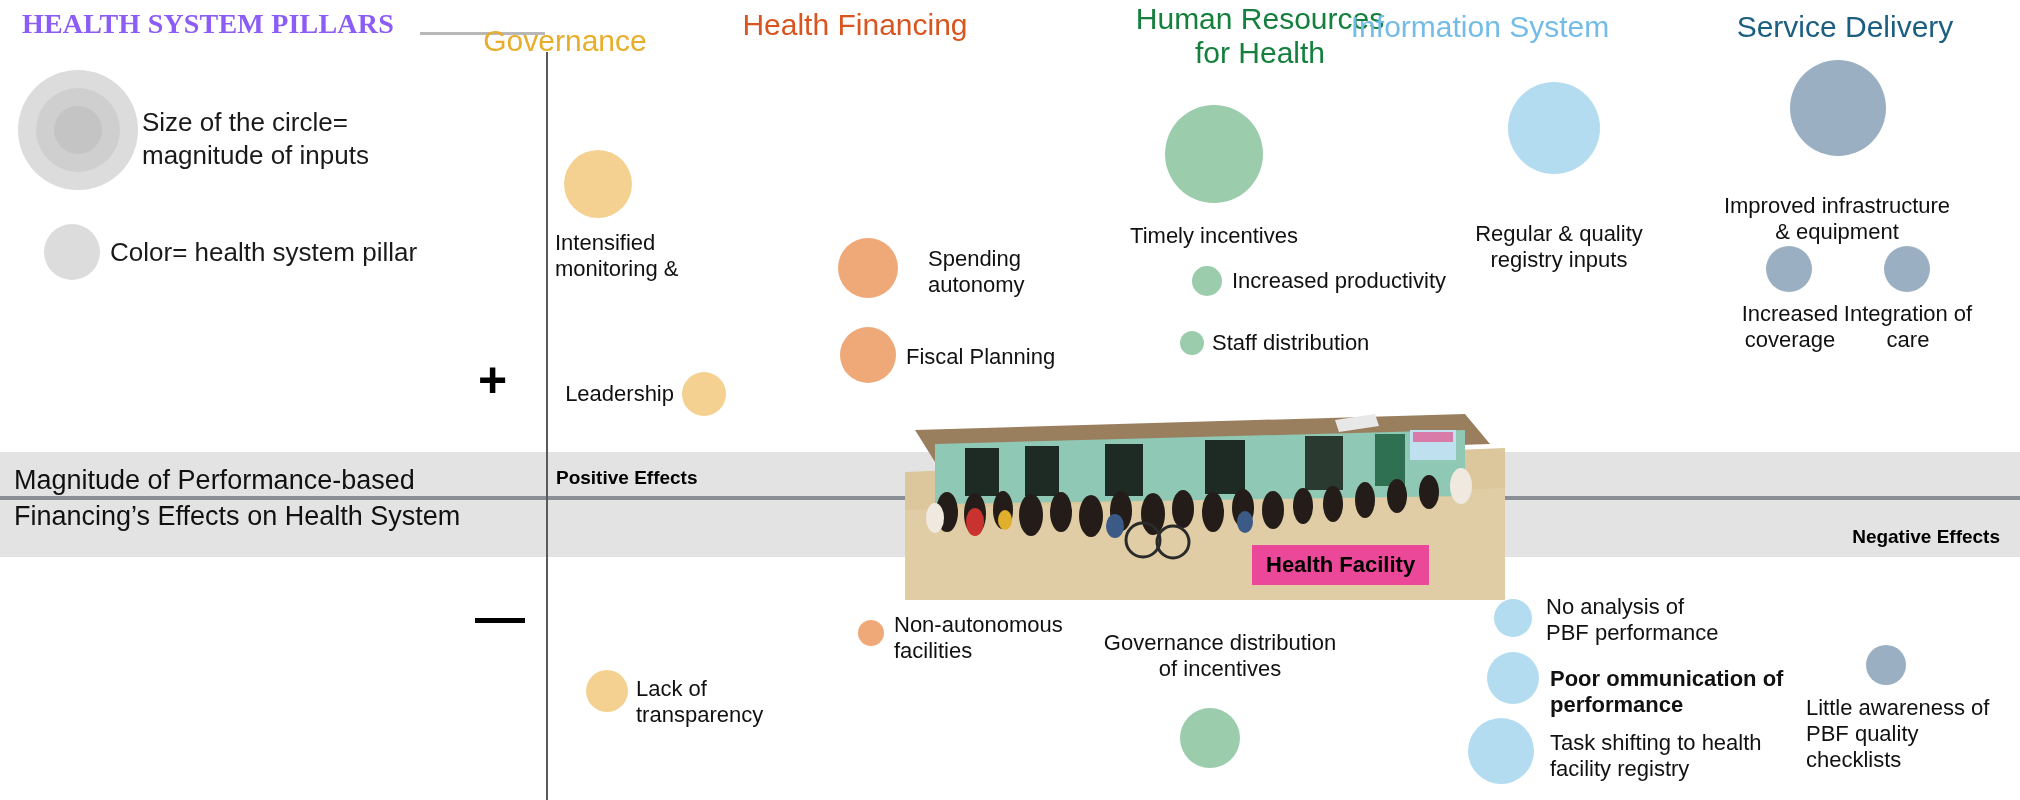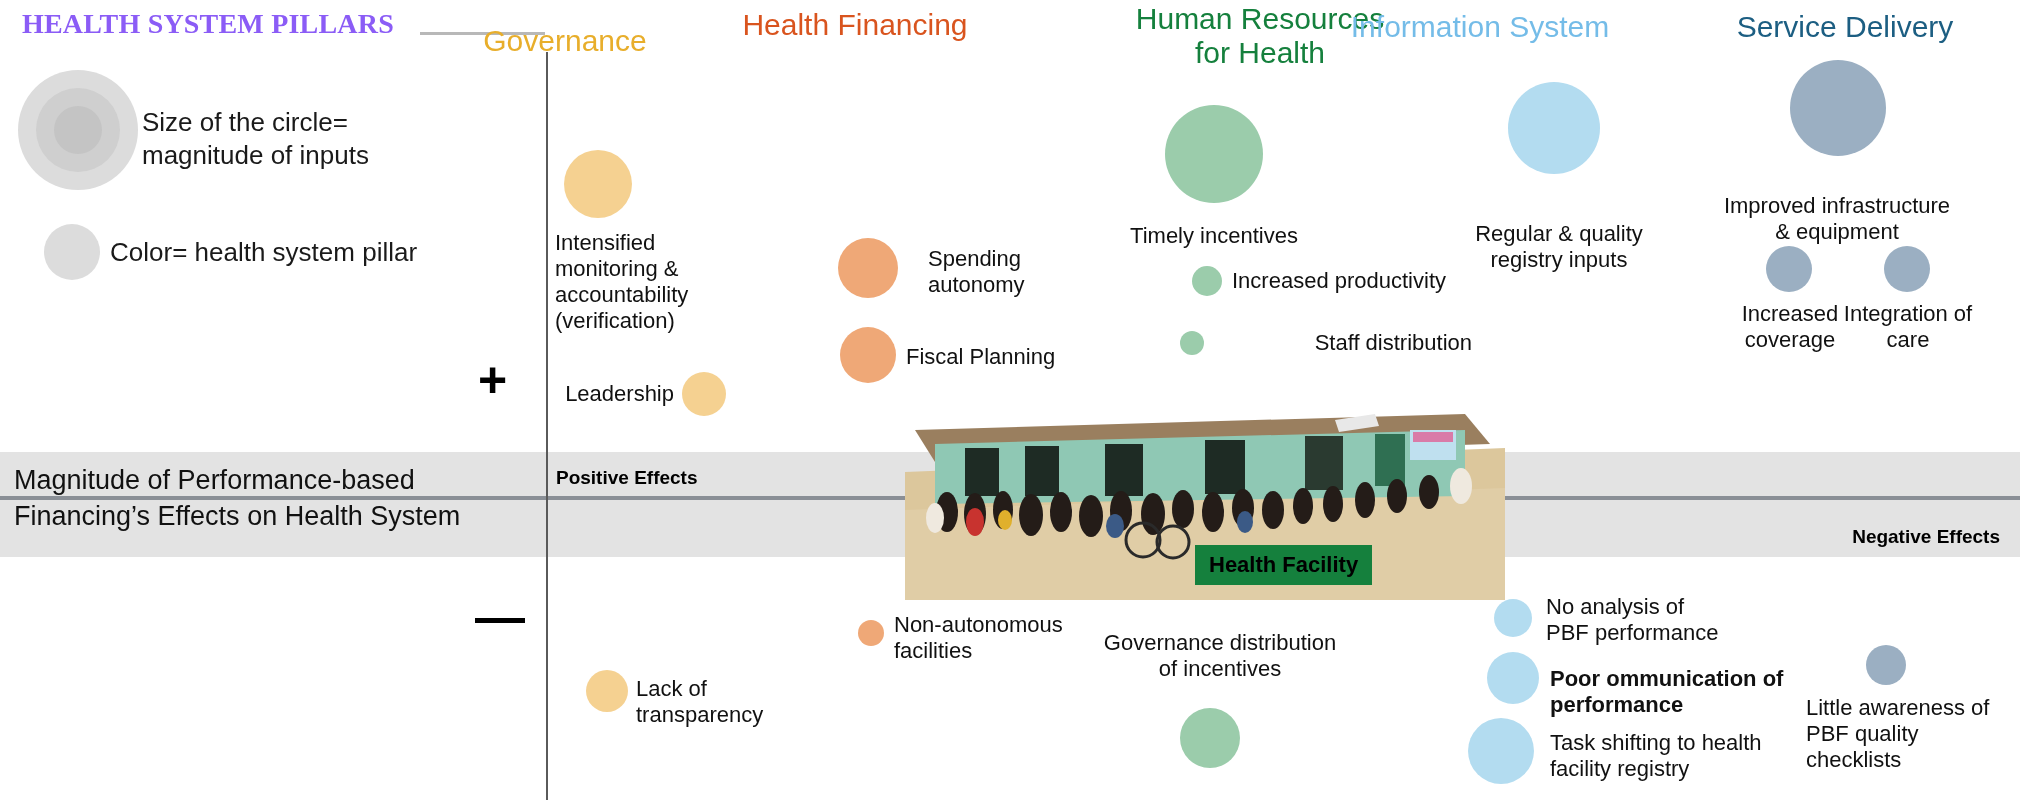--- a/index.html
+++ b/index.html
@@ -51,21 +51,21 @@
   .bub-label{font-size:22px;line-height:26px;color:#111;}
   .lbl-c{text-align:center;}
   .lbl-l{text-align:left;}
   .lbl-r{text-align:right;}
   
   #photo-facility{
     left:905px;top:400px;width:600px;height:200px;overflow:hidden;
   }
   #photo-facility svg{display:block;}
   #facility-tag{
-    left:1195px;top:545px;background:#15803d;padding:7px 14px;
+    left:1252px;top:545px;background:#ec4899;padding:7px 14px;
     font-size:22px;font-weight:bold;color:#000;white-space:nowrap;
   }
 </style>
 </head>
 <body>
 
 <div class="abs" id="main-title">HEALTH SYSTEM PILLARS</div>
 <div class="abs" id="title-rule"></div>
 
 <div class="abs pillar-head" style="left:400px;top:8px;width:330px;color:#E8AE2B;margin-top:16px;">Governance</div>
@@ -151,21 +151,20 @@
     </g>
     <polygon points="430,20 470,14 474,26 434,32" fill="#e8e8e8"></polygon>
   </svg>
 </div>
 <div class="abs" id="facility-tag">Health Facility</div>
 
 <div class="abs bubble" style="left:564px;top:150px;width:68px;height:68px;background:#F5D191;"></div>
 <div class="abs bub-label lbl-l" style="left:555px;top:230px;width:250px;">
   <div>Intensified</div>
   <div>monitoring &amp;</div>
-  <div>accountability (verification)</div>
 </div>
 
 <div class="abs bubble" style="left:682px;top:372px;width:44px;height:44px;background:#F5D191;"></div>
 <div class="abs bub-label lbl-r" style="left:492px;top:381px;width:182px;">Leadership</div>
 
 <div class="abs bubble" style="left:586px;top:670px;width:42px;height:42px;background:#F5D191;"></div>
 <div class="abs bub-label lbl-l" style="left:636px;top:676px;width:200px;">
   <div>Lack of</div>
   <div>transparency</div>
 </div>
@@ -185,21 +184,21 @@
   <div>facilities</div>
 </div>
 
 <div class="abs bubble" style="left:1165px;top:105px;width:98px;height:98px;background:#9BCCAB;"></div>
 <div class="abs bub-label lbl-c" style="left:1114px;top:223px;width:200px;">Timely incentives</div>
 
 <div class="abs bubble" style="left:1192px;top:266px;width:30px;height:30px;background:#9BCCAB;"></div>
 <div class="abs bub-label lbl-l" style="left:1232px;top:268px;width:280px;">Increased productivity</div>
 
 <div class="abs bubble" style="left:1180px;top:331px;width:24px;height:24px;background:#9BCCAB;"></div>
-<div class="abs bub-label lbl-l" style="left:1212px;top:330px;width:260px;text-align:right;">Staff distribution</div>
+<div class="abs bub-label lbl-l" style="left:1212px;top:330px;width:260px;">Staff distribution</div>
 
 <div class="abs bubble" style="left:1180px;top:708px;width:60px;height:60px;background:#9BCCAB;"></div>
 <div class="abs bub-label lbl-c" style="left:1100px;top:630px;width:240px;">
   <div>Governance distribution</div>
   <div>of incentives</div>
 </div>
 
 <div class="abs bubble" style="left:1508px;top:82px;width:92px;height:92px;background:#B3DCF0;"></div>
 <div class="abs bub-label lbl-c" style="left:1444px;top:221px;width:230px;">
   <div>Regular &amp; quality</div>

